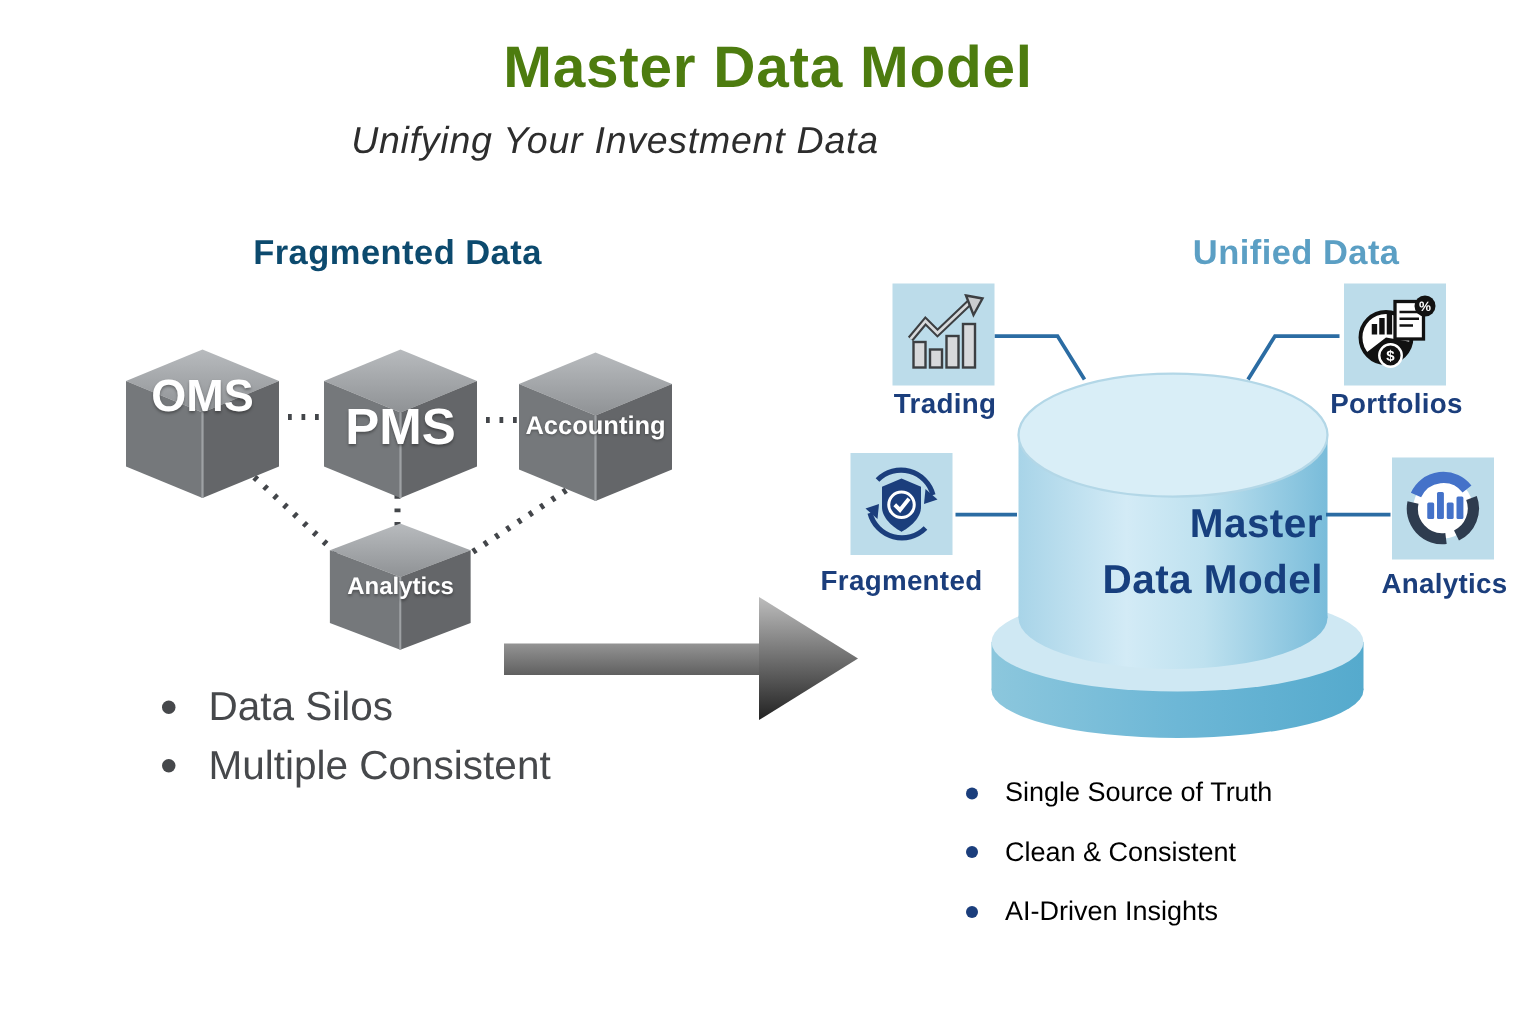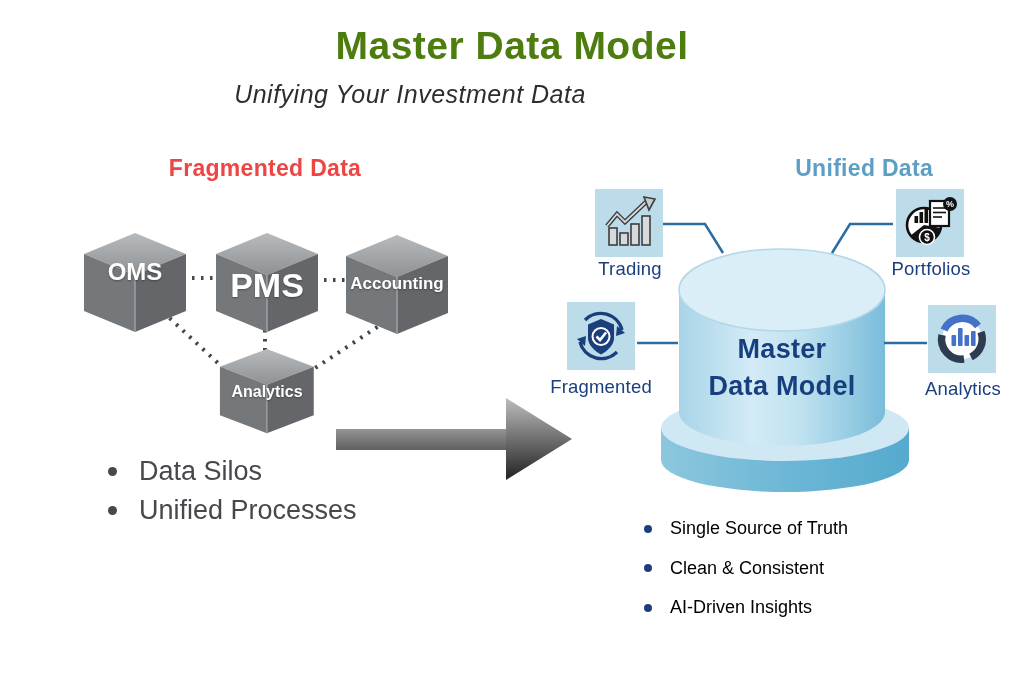--- a/index.html
+++ b/index.html
@@ -10,42 +10,42 @@
   .abs{position:absolute;}
   .page-title{
     left:0;top:24px;width:1024px;text-align:center;
     font-size:39px;font-weight:800;color:#4d7c0f;letter-spacing:.5px;
   }
   .page-subtitle{
     left:0;top:80px;width:820px;text-align:center;
     font-size:25px;font-style:italic;font-weight:500;color:#2d2d2d;letter-spacing:.5px;
   }
   .section-heading{font-size:23px;font-weight:800;text-align:center;letter-spacing:.3px;}
-  .heading-left{left:115px;top:155px;width:300px;color:#ef4444;}
+  .heading-left{left:115px;top:155px;width:300px;color:#0c4a6e;}
   .heading-right{left:633px;top:155px;width:300px;color:#5b9fc4;text-align:right;}
   .diagram-svg{left:0;top:0;width:1024px;height:683px;pointer-events:none;}
   .cube-label{color:#ffffff;font-weight:800;text-align:center;text-shadow:0 1px 2px rgba(0,0,0,.35);}
-  .cube-label-oms{left:85px;top:258px;width:100px;font-size:24px;}
+  .cube-label-oms{left:85px;top:248px;width:100px;font-size:30px;}
   .cube-label-pms{left:215px;top:266px;width:104px;font-size:34px;}
   .cube-label-accounting{left:345px;top:274px;width:104px;font-size:17px;}
   .cube-label-reporting{left:219px;top:383px;width:96px;font-size:16px;}
   .icon-box{
     width:68px;height:68px;background:#bcdcea;
     display:flex;align-items:center;justify-content:center;
   }
   .box-trading{left:595px;top:189px;}
   .box-portfolios{left:896px;top:189px;}
   .box-compliance{left:567px;top:302px;}
   .box-analytics{left:928px;top:305px;}
-  .node-label{color:#1b3e7c;font-size:18.5px;font-weight:400;text-align:center;letter-spacing:.2px;}
+  .node-label{color:#1b3e7c;font-size:18.5px;font-weight:700;text-align:center;letter-spacing:.2px;}
   .label-trading{left:580px;top:258px;width:100px;}
   .label-portfolios{left:878px;top:258px;width:106px;}
   .label-compliance{left:544px;top:376px;width:114px;}
   .label-analytics{left:911px;top:378px;width:104px;}
-  .cylinder-text{left:682px;top:331px;width:200px;text-align:center;color:#173f7e;}
+  .cylinder-text{left:682px;top:331px;width:200px;text-align:right;color:#173f7e;}
   .cylinder-text .line{font-size:27px;font-weight:800;letter-spacing:.3px;line-height:37px;}
   ul.bullets{list-style:none;margin:0;padding:0;}
   ul.bullets li{display:flex;align-items:center;}
   ul.bullets li::before{
     content:"";border-radius:50%;flex:0 0 auto;
   }
   .bullets-left{left:108px;top:452px;}
   .bullets-left li{font-size:27px;color:#46484b;height:39px;}
   .bullets-left li::before{width:9px;height:9px;background:#46484b;margin-right:22px;}
   .bullets-right{left:644px;top:509px;}
@@ -215,21 +215,21 @@
         <rect x="24" y="17" width="4.6" height="18" rx="1"></rect>
         <rect x="30.5" y="24" width="4.6" height="11" rx="1"></rect>
         <rect x="37" y="20" width="4.6" height="15" rx="1"></rect>
       </g>
     </svg>
   </div>
   <div class="abs node-label label-analytics">Analytics</div>
 
   <ul class="abs bullets bullets-left">
     <li>Data Silos</li>
-    <li>Unified Processes</li>
+    <li>Multiple Consistent</li>
   </ul>
 
   <ul class="abs bullets bullets-right">
     <li>Single Source of Truth</li>
     <li>Clean &amp; Consistent</li>
     <li>AI-Driven Insights</li>
   </ul>
 
 </div>
 

